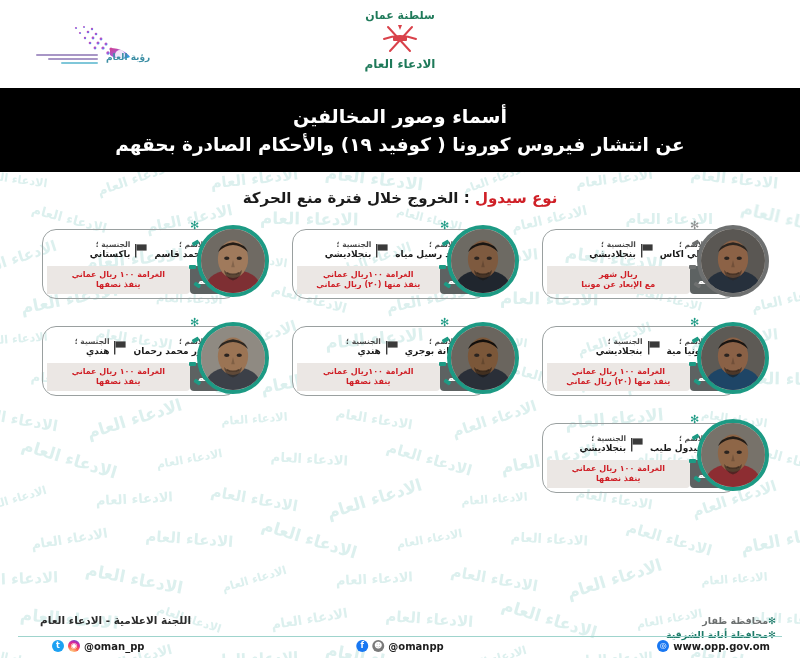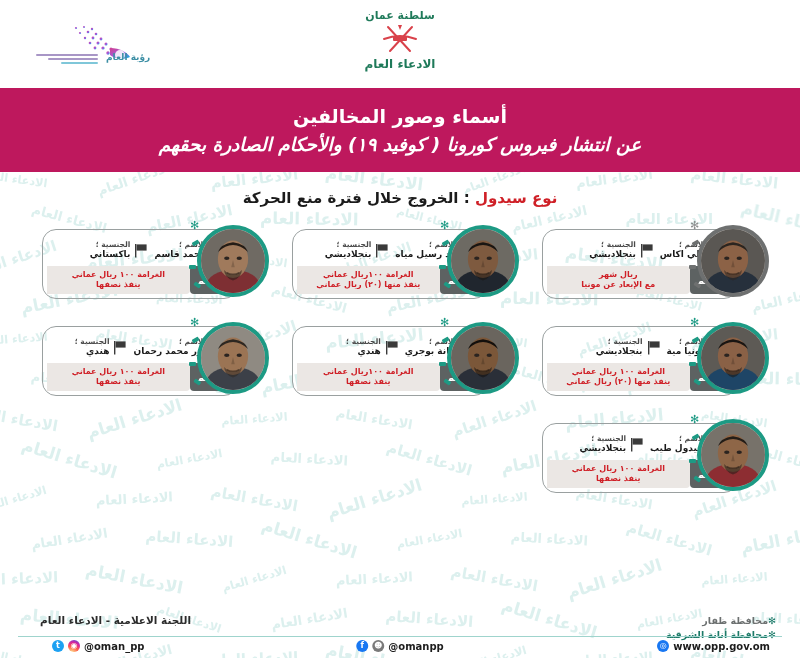--- a/index.html
+++ b/index.html
@@ -69,33 +69,33 @@
     white-space: nowrap;
   }
   .emblem-top { letter-spacing: -.2px; }
   .emblem-bottom { font-size: 12px; margin-top: 1px; }
   .khanjar { width: 52px; height: 34px; display: block; margin: 1px auto; }
 
   
   .title-band {
     position: relative;
     z-index: 2;
-    background: #be185d;
+    background: #000000;
     color: #ffffff;
     padding: 14px 40px 12px;
     text-align: center;
   }
   .title-line {
     font-size: 19px;
     font-weight: 700;
     line-height: 1.55;
     letter-spacing: 0;
     white-space: nowrap;
   }
-  .title-line.wide { font-size: 18.5px; font-style: italic; }
+  .title-line.wide { font-size: 18.5px; }
   .title-sub {
     font-size: 12.5px;
     font-weight: 700;
     margin-top: 6px;
     line-height: 1.4;
   }
 
   
   .crime-row {
     position: relative;

